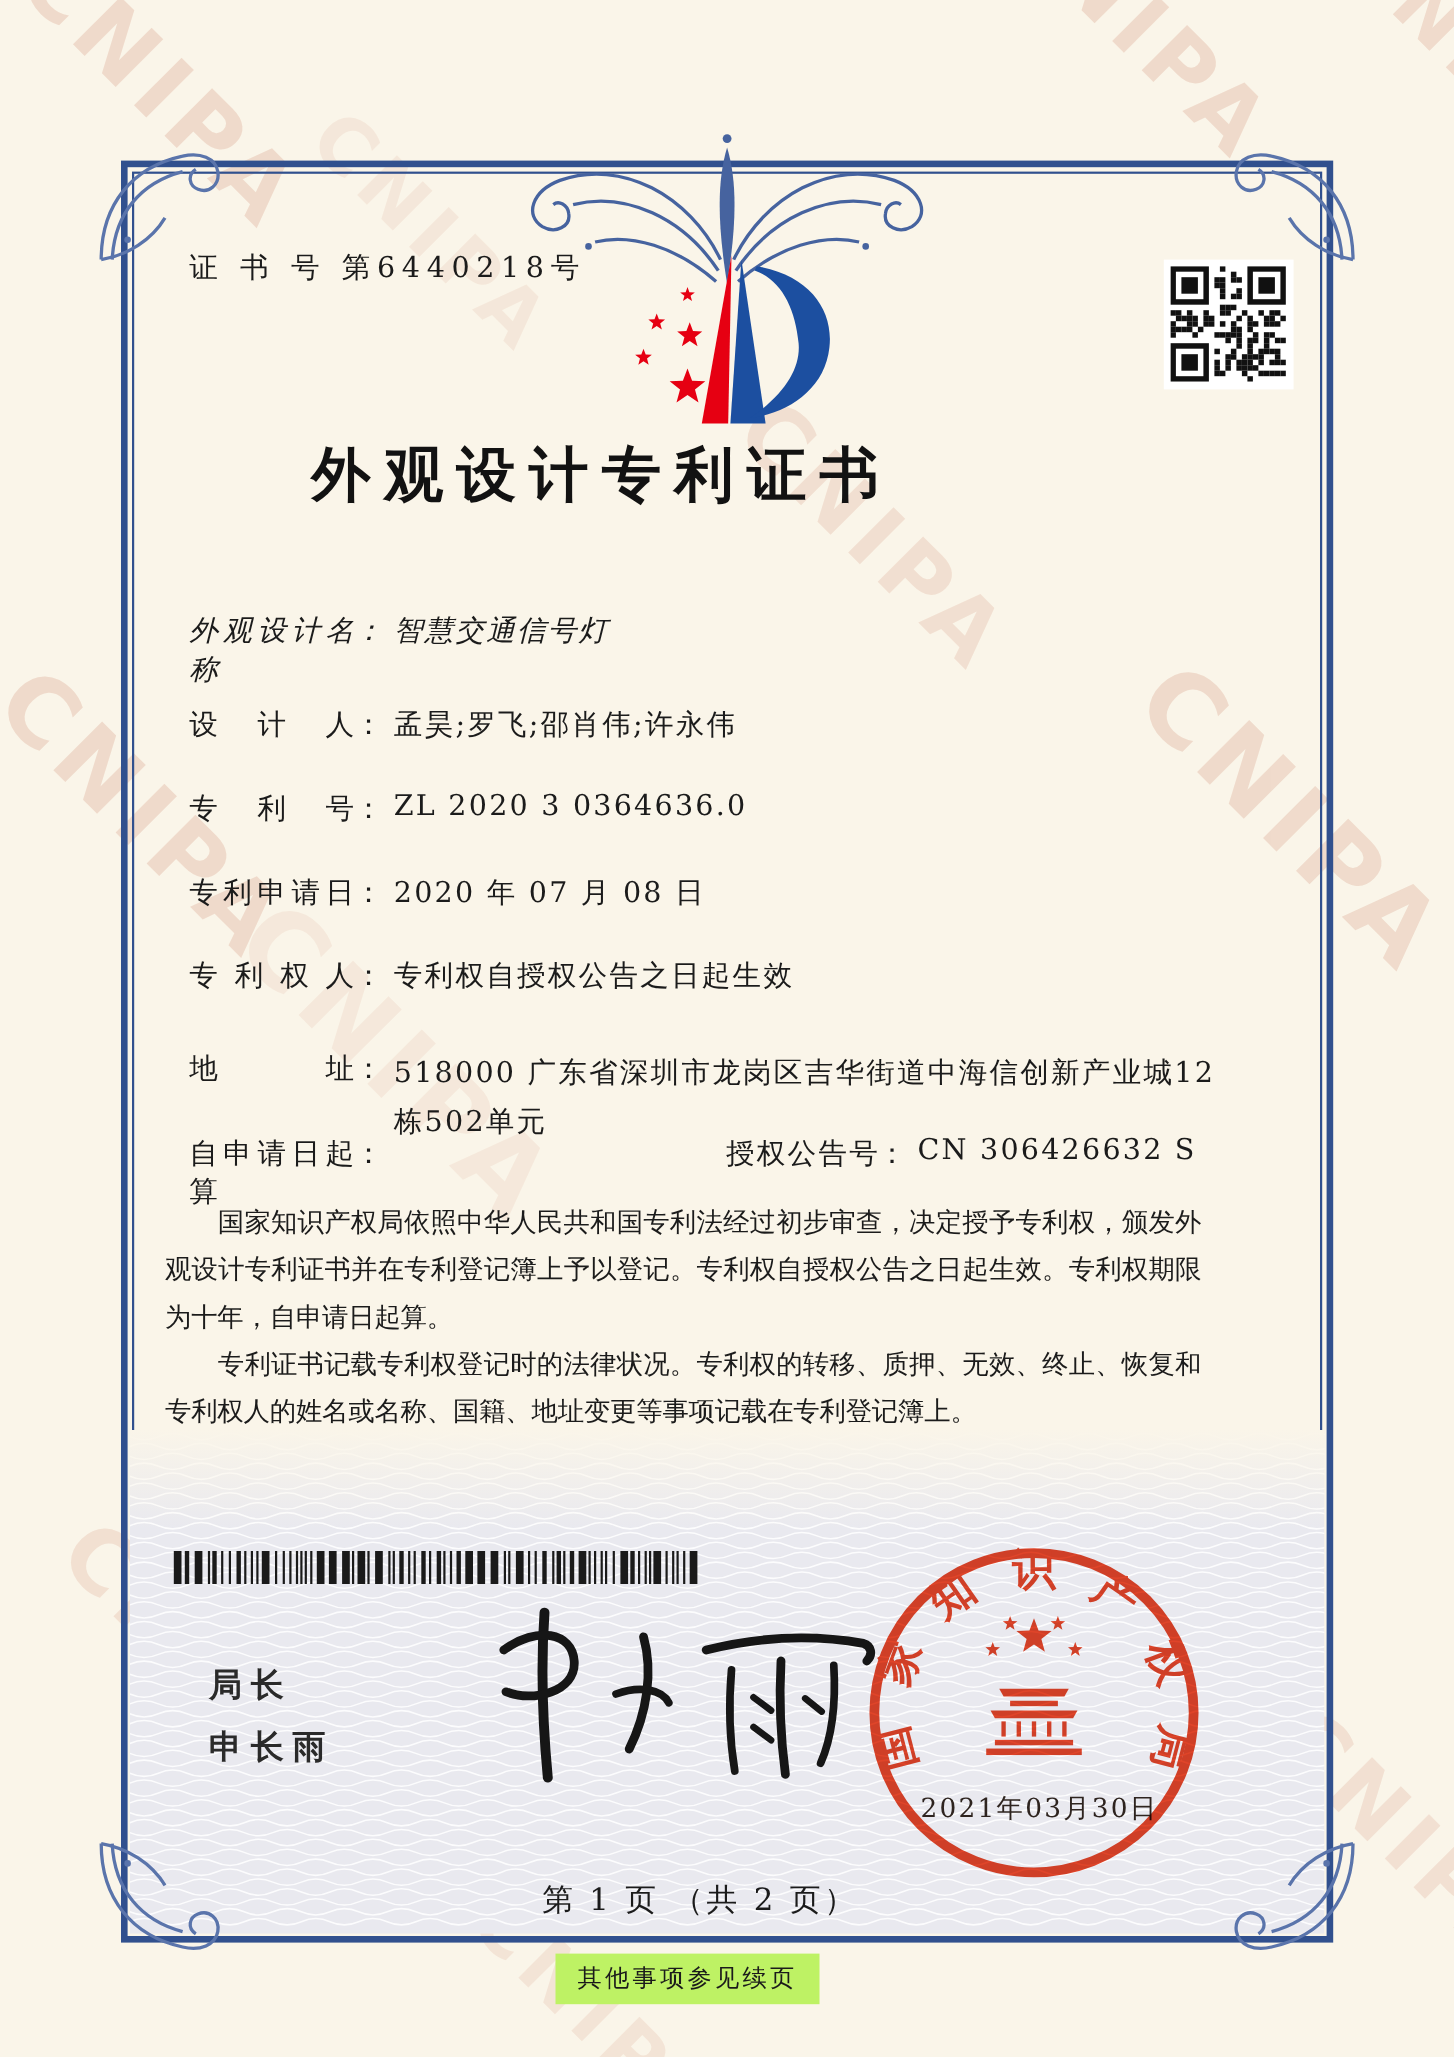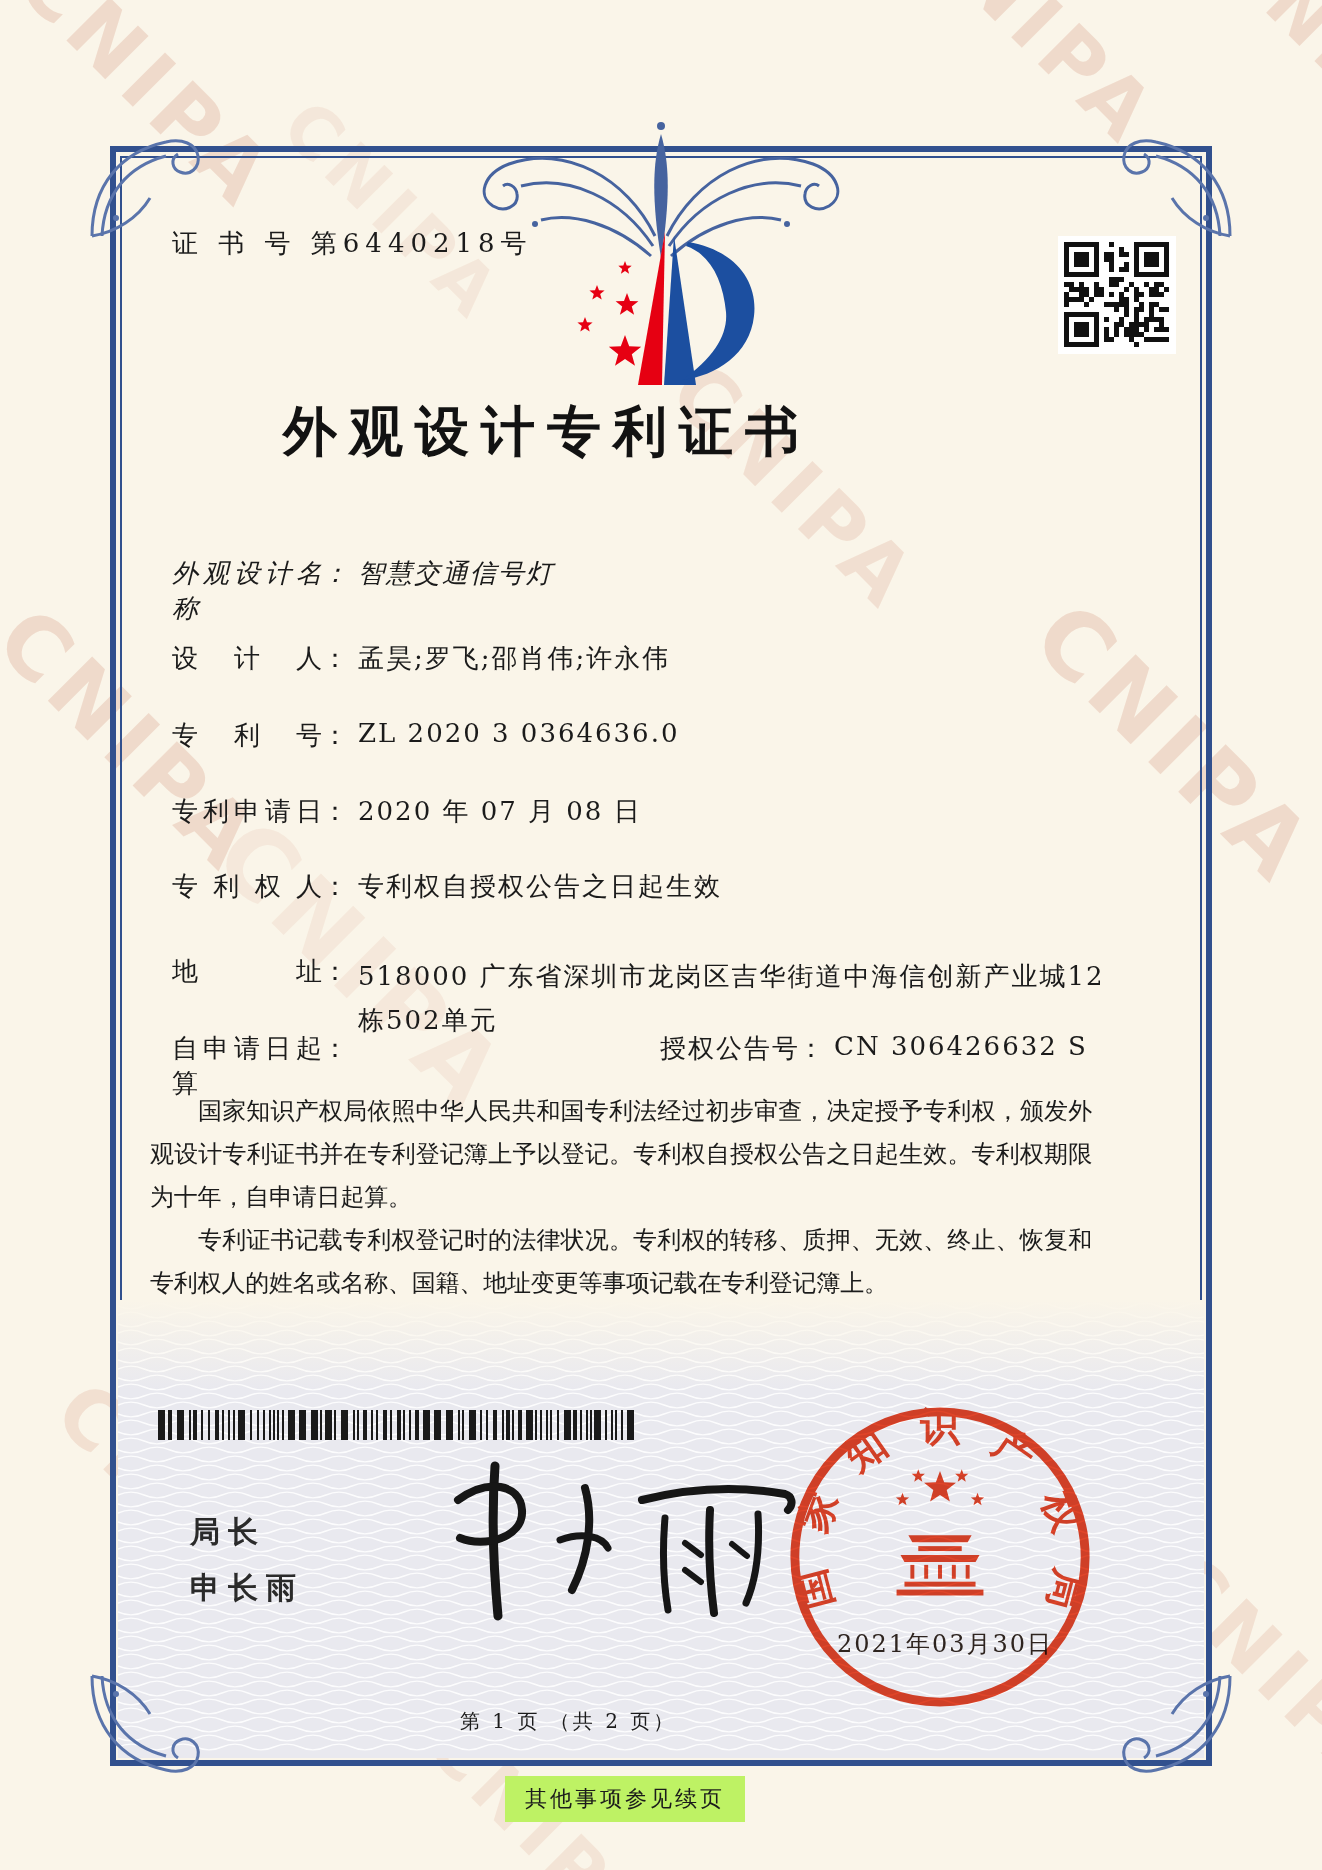--- a/index.html
+++ b/index.html
@@ -53,22 +53,22 @@
   .barcode{position:absolute; left:158px; top:1410px; width:480px; height:30px; z-index:4; font-size:0;}
   .barcode span{display:inline-block; height:30px; background:#1a1a1a; vertical-align:top;}
   .sig-title{position:absolute; left:190px; top:1512px; font-size:30px; font-weight:bold;
              font-family:"DejaVu Sans", sans-serif; letter-spacing:8px; color:#2a2a2a; z-index:4;}
   .sig-name{position:absolute; left:190px; top:1568px; font-size:30px; font-weight:bold;
             font-family:"DejaVu Sans", sans-serif; letter-spacing:8px; color:#2a2a2a; z-index:4;}
   .signature{position:absolute; left:380px; top:1448px; z-index:5;}
   .seal-date{position:absolute; left:810px; top:1628px; width:270px; text-align:center;
              font-size:24px; letter-spacing:2px; color:#2e241f; z-index:5;}
   .seal{position:absolute; left:784px; top:1401px; z-index:6; mix-blend-mode:multiply; opacity:.94;}
-  .pagenum{position:absolute; left:460px; top:1708px; width:300px; text-align:left;
-           font-size:20px; letter-spacing:3px; z-index:4;}
+  .pagenum{position:absolute; left:480px; top:1708px; width:300px; text-align:right;
+           font-size:28px; letter-spacing:3px; z-index:4;}
   .note{position:absolute; left:505px; top:1776px; width:240px; height:46px; line-height:46px;
         text-align:center; font-size:22px; letter-spacing:3px; background:#bef264; z-index:4;}
 </style>
 </head>
 <body>
 
 <div class="page">
 
   <span class="wm" style="left:-15px;top:30px;font-size:84px;">CNIPA</span>
   <span class="wm" style="left:880px;top:-25px;font-size:80px;">CNIPA</span>

